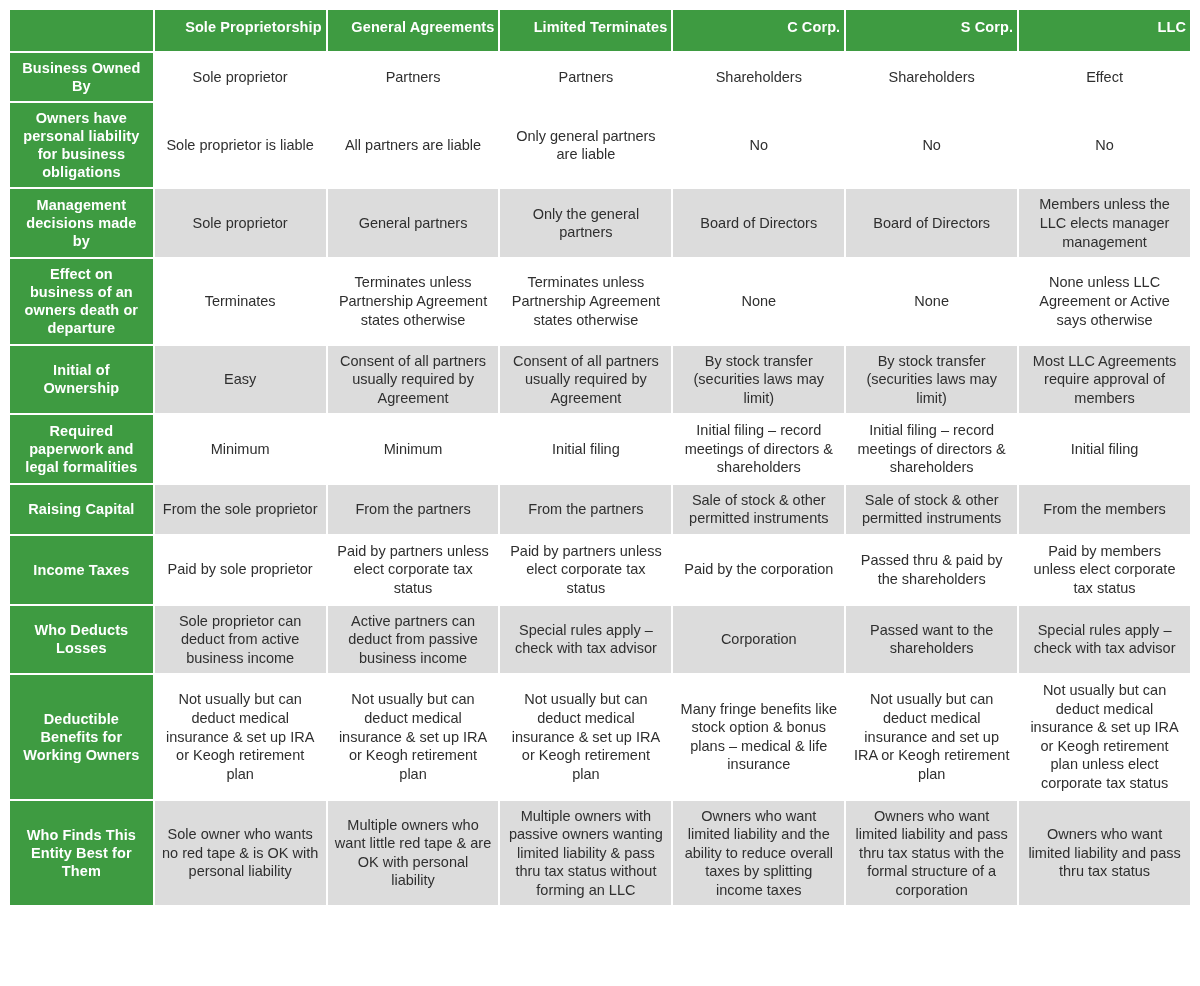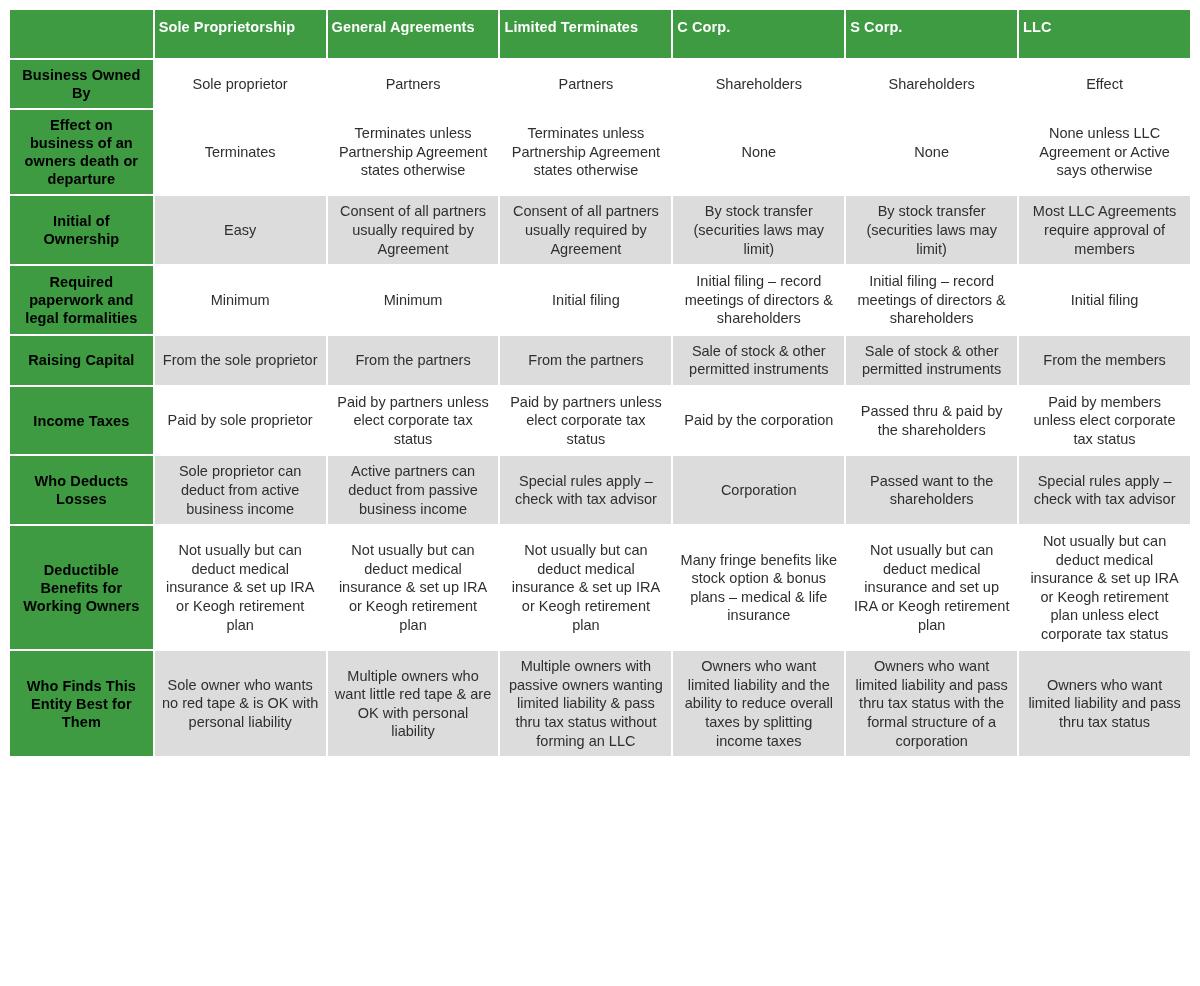--- a/index.html
+++ b/index.html
@@ -25,30 +25,30 @@
     width: 1184px;
     table-layout: fixed;
   }
   table.comparison col.label-col { width: 142px; }
   table.comparison col.data-col  { width: 170px; }
   thead th.col-head {
     background: #3e9b41;
     color: #ffffff;
     font-size: 14.5px;
     font-weight: bold;
-    text-align: left;
-    padding: 9px 4px 22px 4px;
+    text-align: right;
+    padding: 9px 4px 15px 4px;
     vertical-align: middle;
     line-height: 1.15;
     letter-spacing: 0.1px;
   }
 
   tbody th.row-head {
     background: #3e9b41;
-    color: #000000;
+    color: #ffffff;
     font-size: 14.5px;
     font-weight: bold;
     text-align: center;
     vertical-align: middle;
     padding: 6px 8px;
     line-height: 1.25;
     letter-spacing: 0.1px;
   }
   tbody td.cell {
     font-size: 14.5px;
@@ -89,20 +89,38 @@
     </thead>
     <tbody id="table-body">
         <tr class="white">
           <th class="row-head">Business Owned By</th>
           <td class="cell">Sole proprietor</td>
           <td class="cell">Partners</td>
           <td class="cell">Partners</td>
           <td class="cell">Shareholders</td>
           <td class="cell">Shareholders</td>
           <td class="cell">Effect</td>
+        </tr>
+        <tr class="white">
+          <th class="row-head">Owners have personal liability for business obligations</th>
+          <td class="cell">Sole proprietor is liable</td>
+          <td class="cell">All partners are liable</td>
+          <td class="cell">Only general partners are liable</td>
+          <td class="cell">No</td>
+          <td class="cell">No</td>
+          <td class="cell">No</td>
+        </tr>
+        <tr class="gray">
+          <th class="row-head">Management decisions made by</th>
+          <td class="cell">Sole proprietor</td>
+          <td class="cell">General partners</td>
+          <td class="cell">Only the general partners</td>
+          <td class="cell">Board of Directors</td>
+          <td class="cell">Board of Directors</td>
+          <td class="cell">Members unless the LLC elects manager management</td>
         </tr>
         <tr class="white">
           <th class="row-head">Effect on business of an owners death or departure</th>
           <td class="cell">Terminates</td>
           <td class="cell">Terminates unless Partnership Agreement states otherwise</td>
           <td class="cell">Terminates unless Partnership Agreement states otherwise</td>
           <td class="cell">None</td>
           <td class="cell">None</td>
           <td class="cell">None unless LLC Agreement or Active says otherwise</td>
         </tr>

